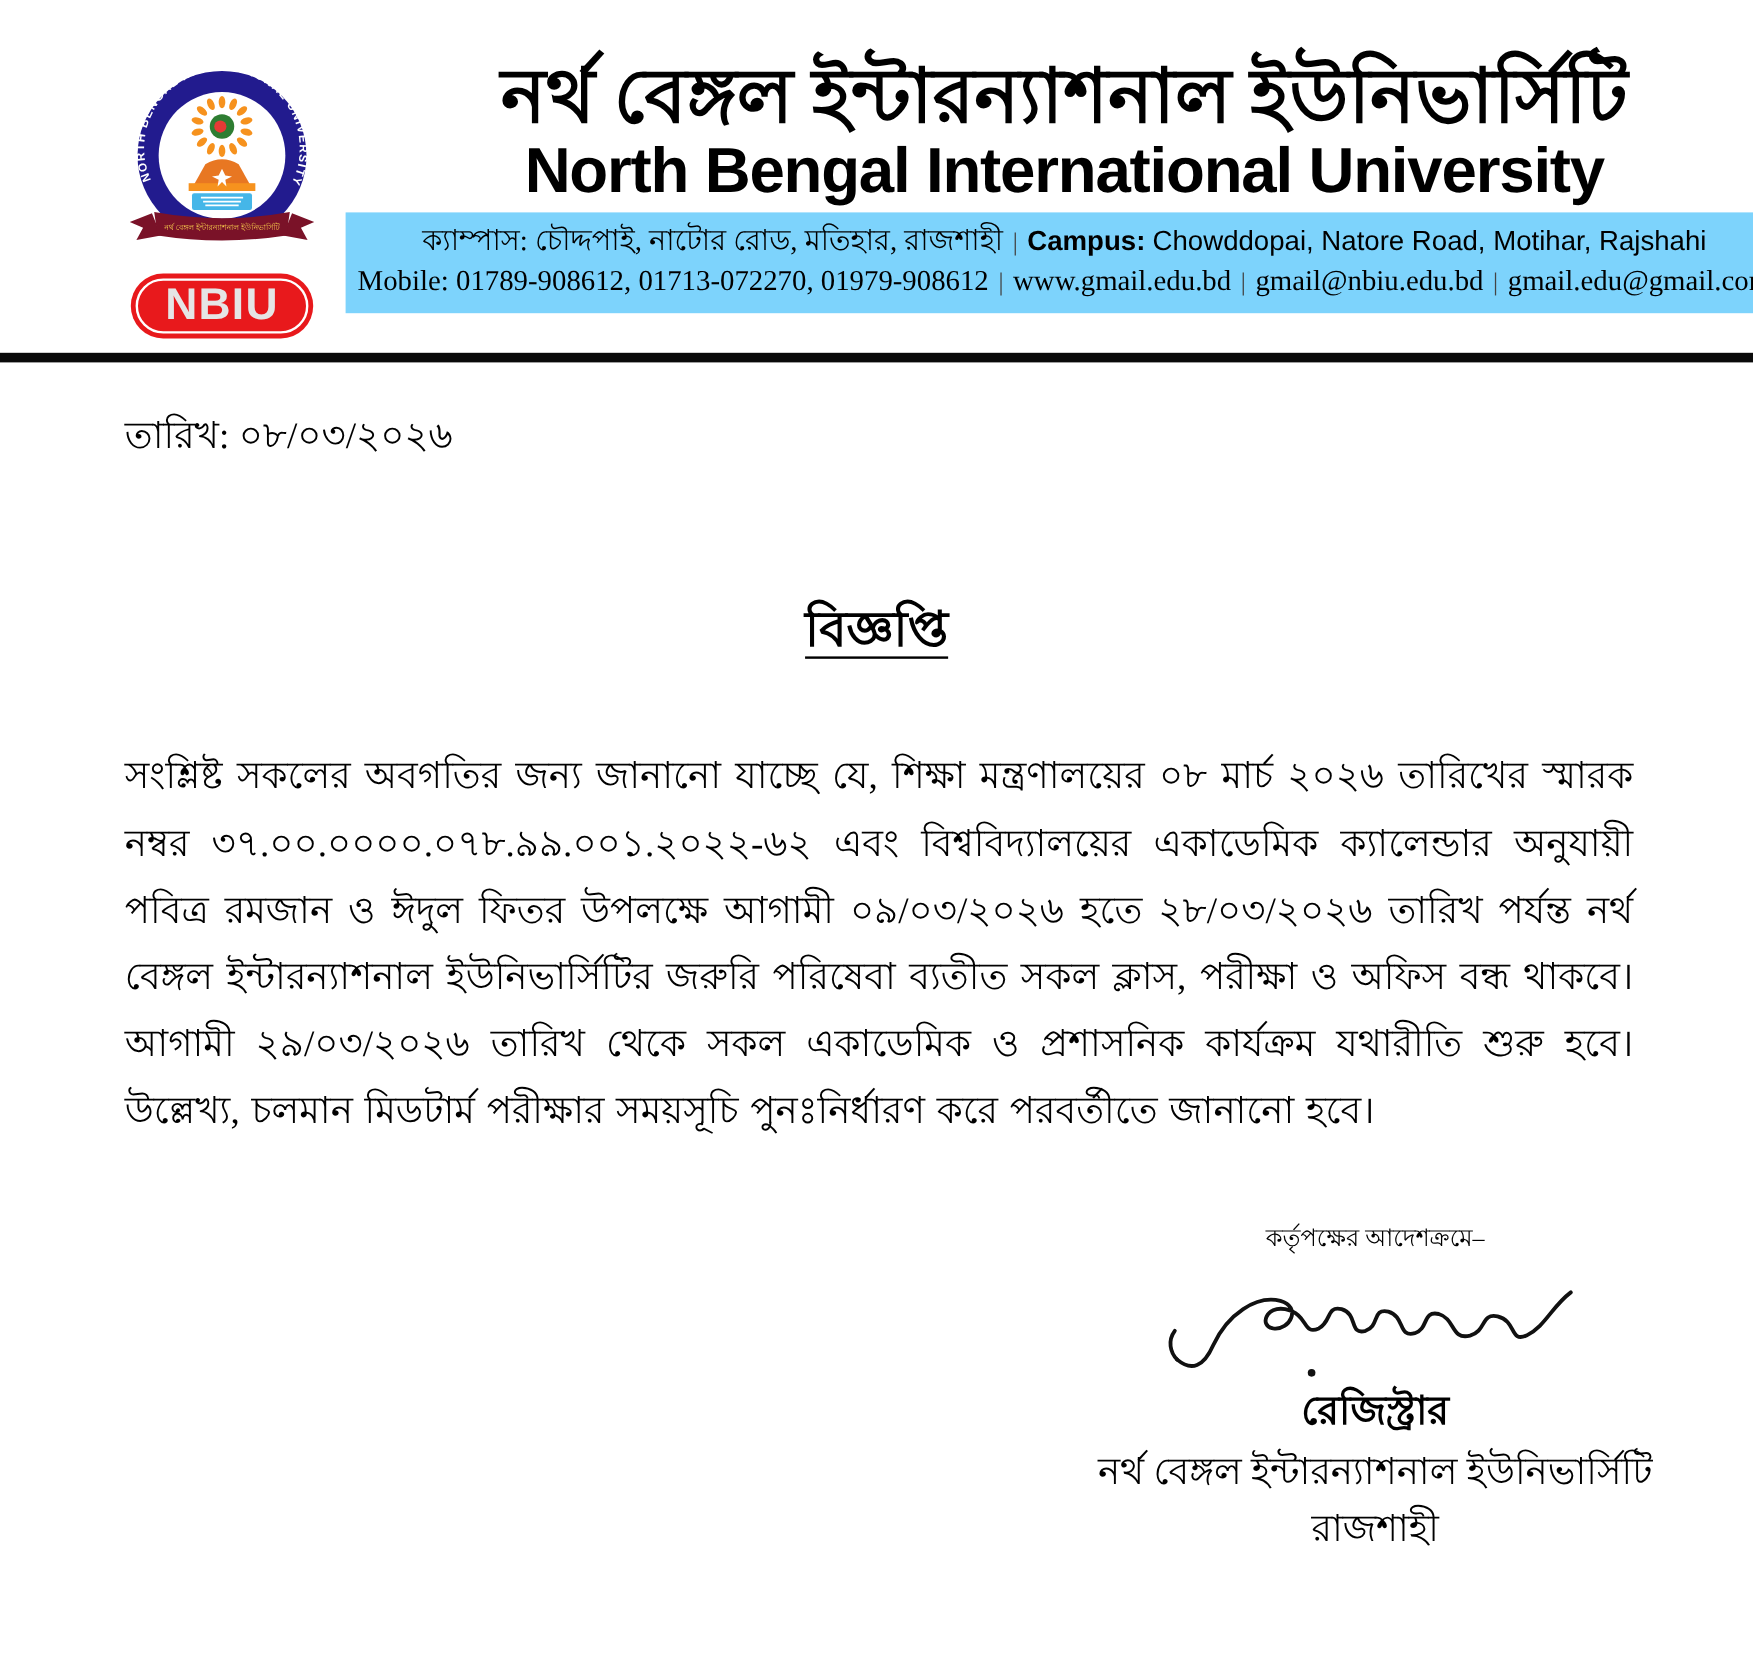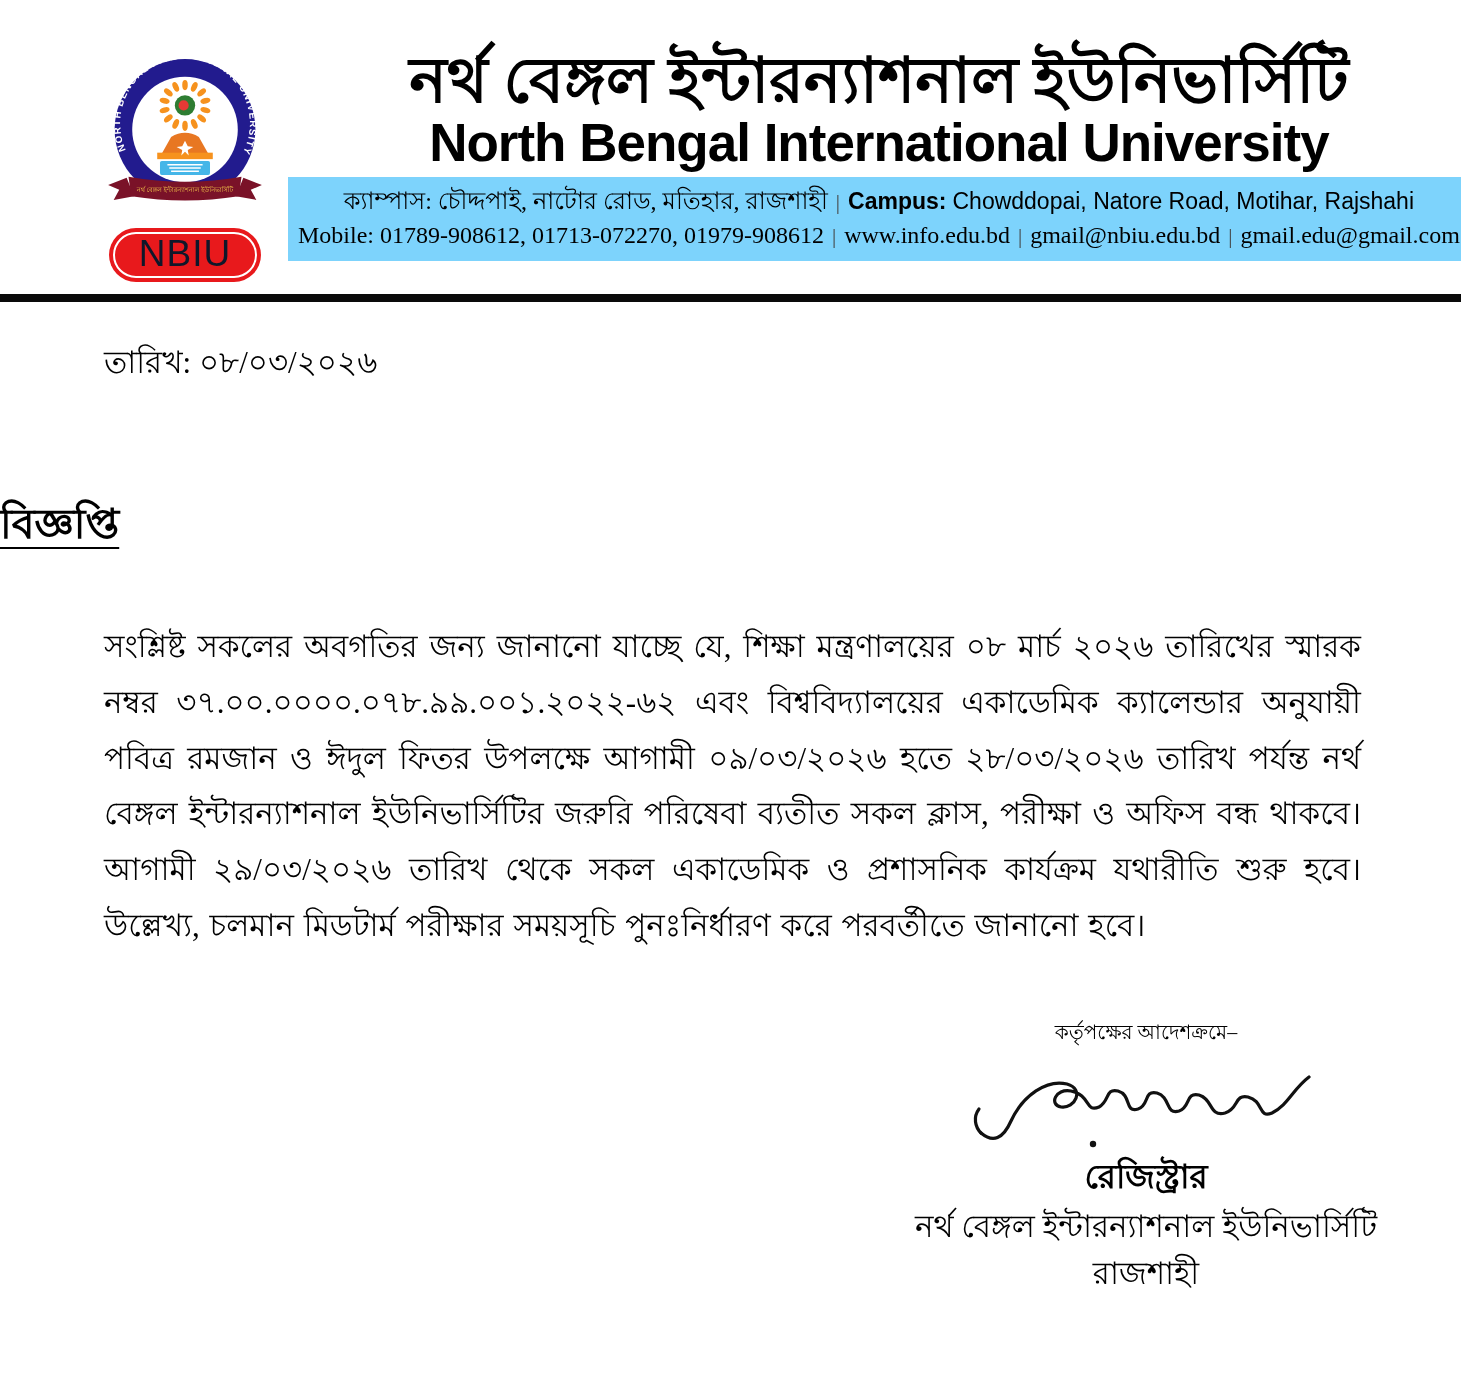--- a/index.html
+++ b/index.html
@@ -36,21 +36,21 @@
   }
   .nbiu-badge::before {
     content: "";
     position: absolute; inset: 4px;
     border: 2px solid #ffffff;
     border-radius: 23px;
     pointer-events: none;
   }
   .nbiu-badge span {
     font-family: "Liberation Sans", sans-serif;
-    font-weight: normal; font-size: 37px; color: #0f172a;
+    font-weight: bold; font-size: 37px; color: #e5e5e5;
     letter-spacing: 1px;
     position: relative; top: -1px;
   }
 
   .head-text { flex: 1; text-align: center; }
   .bn-title {
     font-size: 63px; font-weight: bold; line-height: 1.05;
     letter-spacing: 0px; white-space: nowrap;
   }
   .en-title {
@@ -80,21 +80,21 @@
   }
 
   
   .memo-row {
     display: flex; justify-content: space-between; align-items: baseline;
     padding: 36px 104px 0 104px;
     font-size: 31px;
   }
 
   
-  .notice-title-wrap { text-align: left; margin-top: 102px; }
+  .notice-title-wrap { text-align: center; margin-top: 102px; }
   .notice-title {
     display: inline-block;
     font-size: 41px; font-weight: bold;
     text-decoration: underline;
     text-underline-offset: 9px;
     text-decoration-thickness: 2px;
   }
 
   
   .notice-body {
@@ -185,21 +185,21 @@
 
     <div class="head-text">
       <div class="bn-title">নর্থ বেঙ্গল ইন্টারন্যাশনাল ইউনিভার্সিটি</div>
       <div class="en-title">North Bengal International University</div>
 
       <div class="contact-band">
         <div class="contact-line">
           <span class="bn">ক্যাম্পাস: চৌদ্দপাই, নাটোর রোড, মতিহার, রাজশাহী</span><span class="sep">|</span><span class="bold latin">Campus:</span> <span class="latin">Chowddopai, Natore Road, Motihar, Rajshahi</span>
         </div>
         <div class="contact-line latin">
-          <span>Mobile: 01789-908612, 01713-072270, 01979-908612</span><span class="sep">|</span><span>www.info.edu.bd</span><span class="sep">|</span><span>gmail@nbiu.edu.bd</span><span class="sep">|</span><span>gmail.edu@gmail.com</span>
+          <span>Mobile: 01789-908612, 01713-072270, 01979-908612</span><span class="sep">|</span><span>www.gmail.edu.bd</span><span class="sep">|</span><span>gmail@nbiu.edu.bd</span><span class="sep">|</span><span>gmail.edu@gmail.com</span>
         </div>
       </div>
     </div>
   </div>
 
   <div class="thick-rule"></div>
 
   <div class="memo-row">
     <span>তারিখ: ০৮/০৩/২০২৬</span>
   </div>

